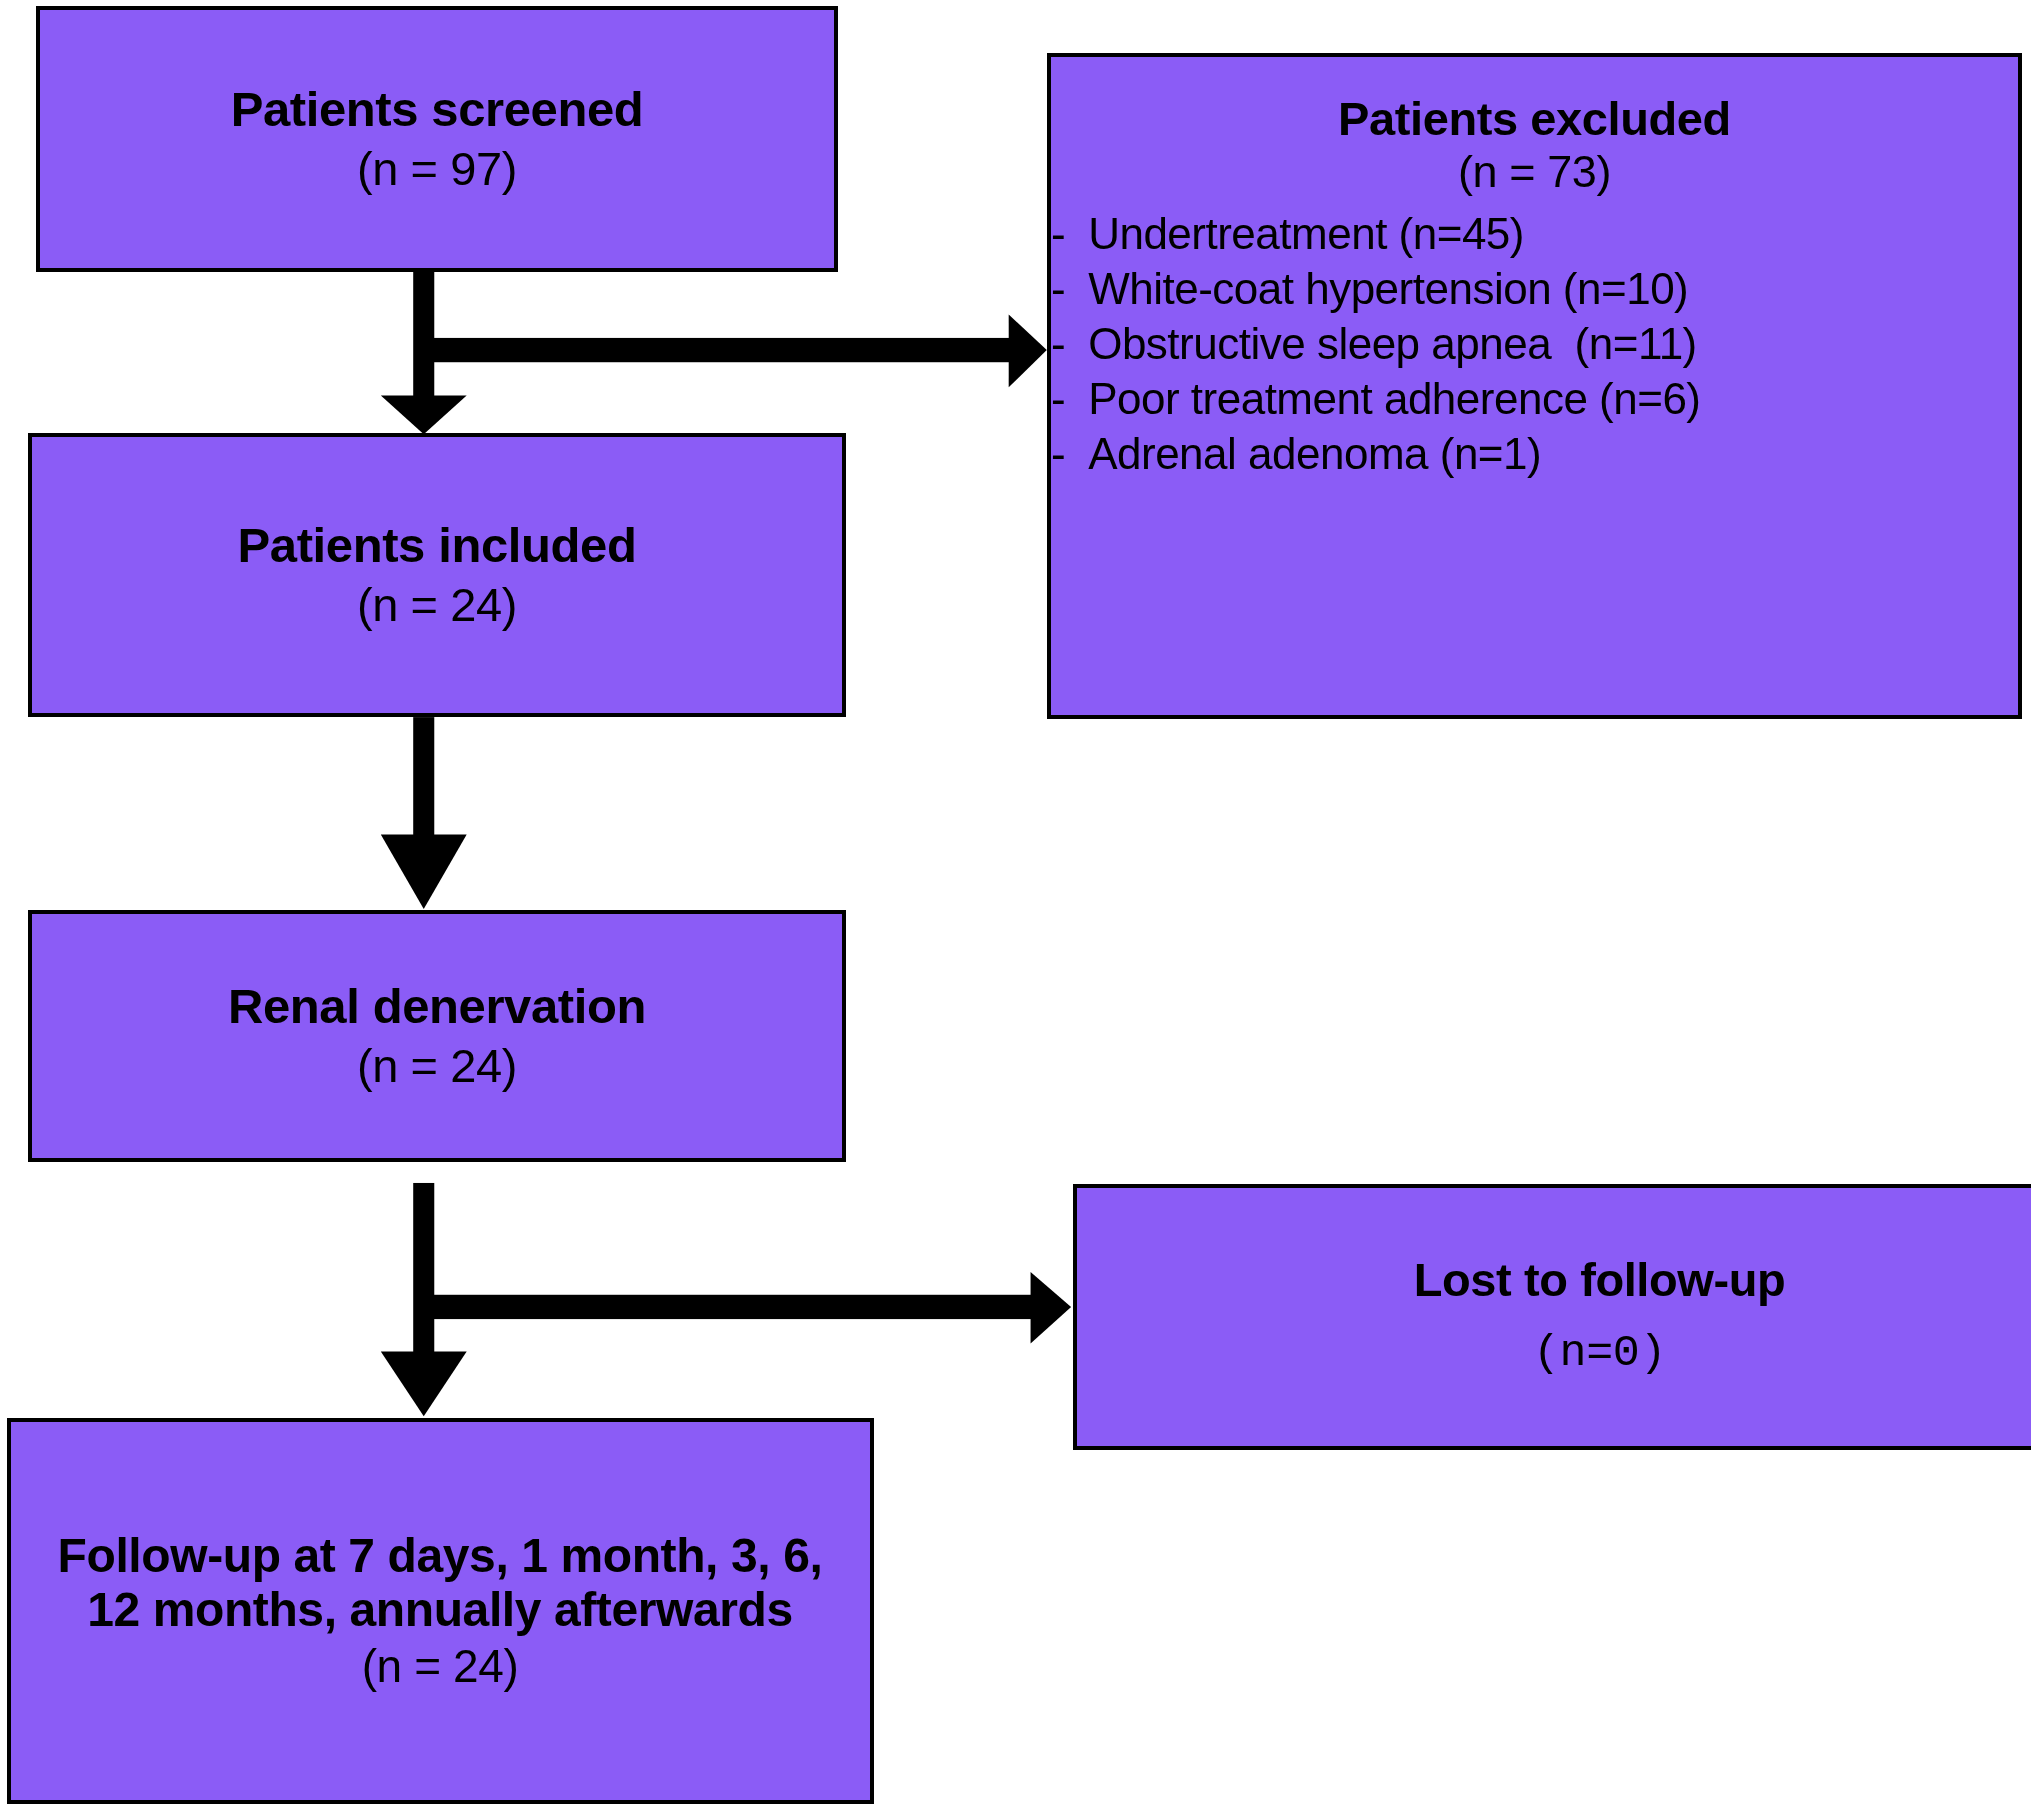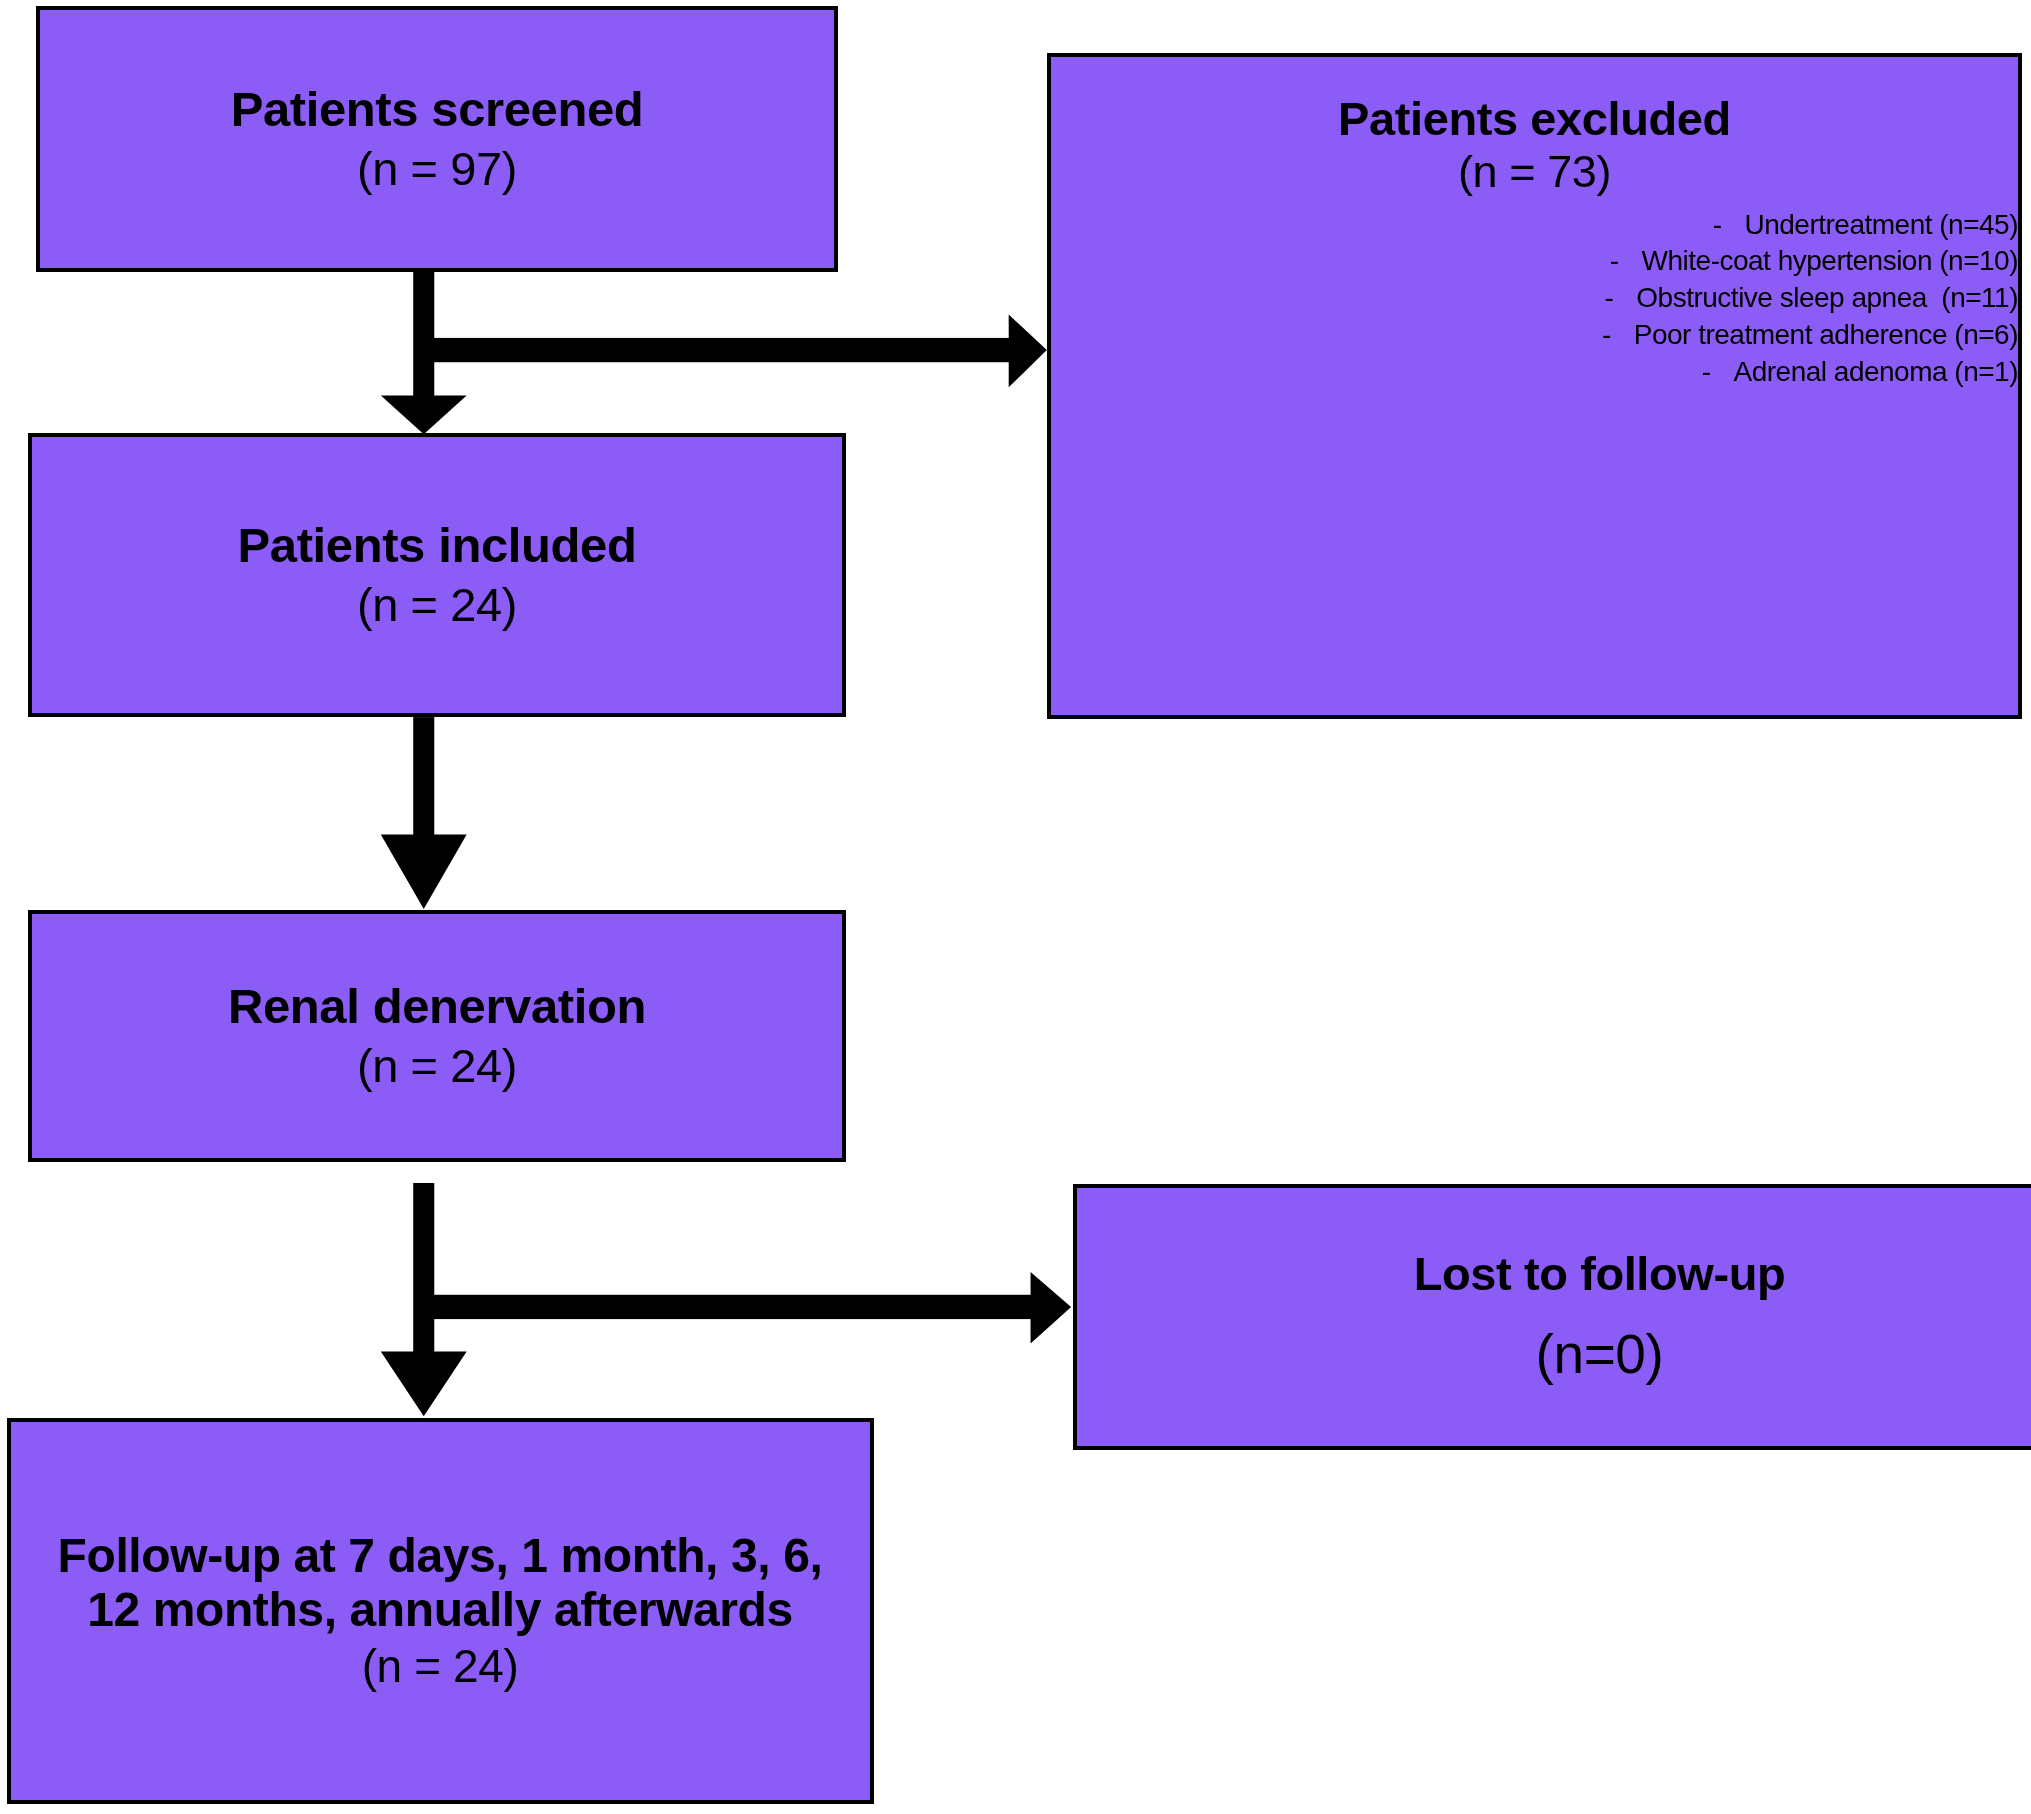--- a/index.html
+++ b/index.html
@@ -48,38 +48,38 @@
                      justify-content: flex-start; padding-top: 36px; }
   #node-lost       { left: 1073px; top: 1184px; width: 1053px; height: 266px; }
 
   #node-screened    .title { font-size: 49px; }
   #node-screened    .count { font-size: 47px; margin-top: 4.9px; }
   #node-included    .title { font-size: 49px; }
   #node-included    .count { font-size: 47px; margin-top: 4.9px; }
   #node-denervation .title { font-size: 49px; }
   #node-denervation .count { font-size: 47px; margin-top: 4.9px; }
   #node-lost        .title { font-size: 47px; }
-  #node-lost        .count { font-size: 55px; margin-top: 22px; }
+  #node-lost        .count { font-size: 45px; margin-top: 22px; font-family: Liberation Mono, monospace; }
   #node-followup    .title { font-size: 48px; padding: 0 37px; }
   #node-followup    .count { font-size: 46px; margin-top: 3.2px; }
 
   #node-excluded .title { font-size: 47px; }
   #node-excluded .count { font-size: 45px; margin-top: 0; }
 
   .excl-list {
     list-style: none;
     margin: 11.3px 0 0 0;
     padding: 0;
     width: 100%;
   }
   .excl-list li {
-    font-size: 28px;
+    font-size: 44px;
     line-height: 1.14;
     letter-spacing: -0.5px;
-    text-align: right;
+    text-align: left;
     margin-bottom: 4.9px;
     white-space: pre-wrap;
   }
   .excl-list li .dash {
     display: inline-block;
     margin-right: 23px;
   }
 
   
   .conn-svg {

